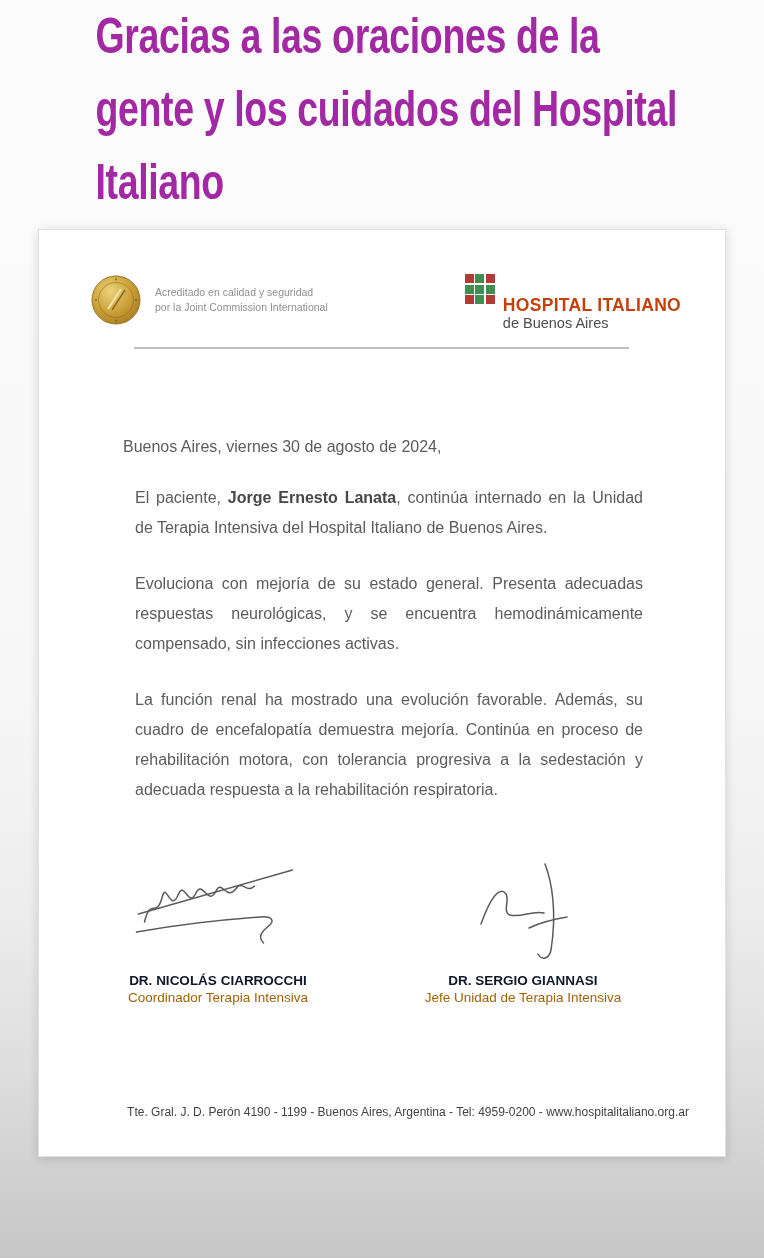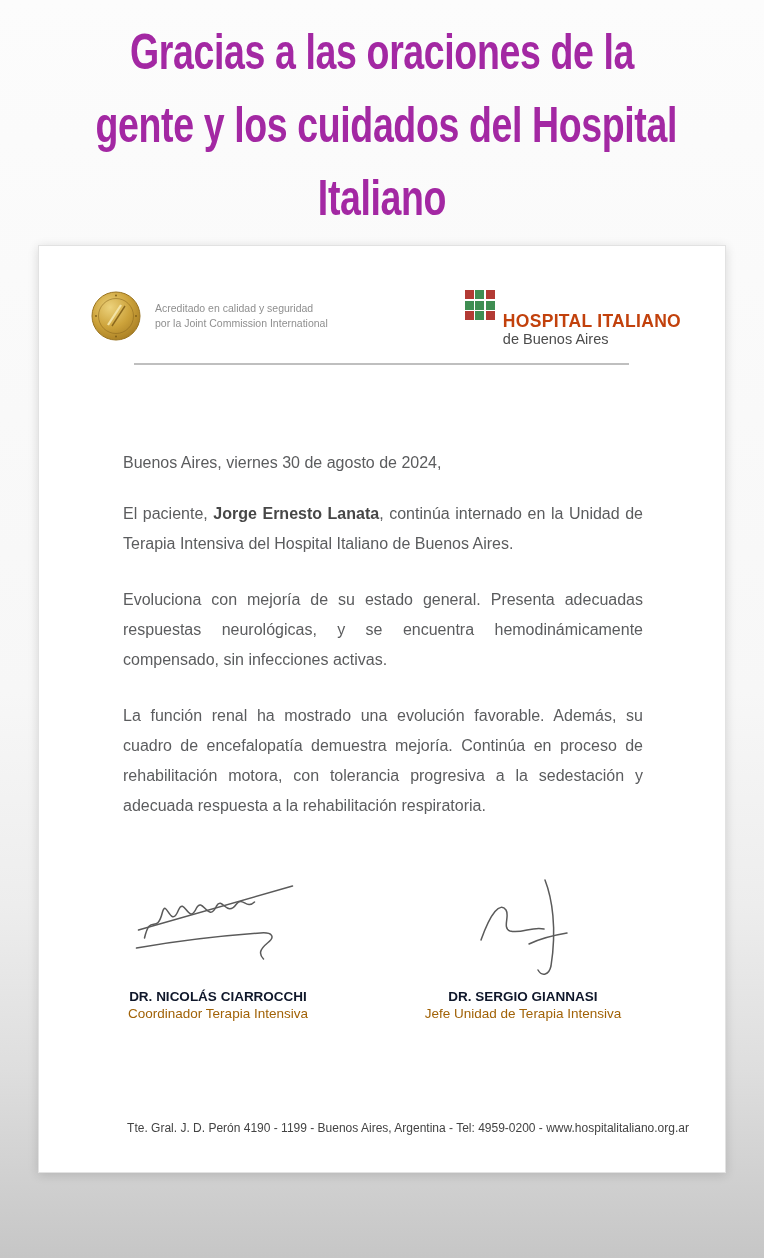--- a/index.html
+++ b/index.html
@@ -8,22 +8,21 @@
 
   .stage {
     position:relative;
     width:764px; height:1258px;
     overflow:hidden;
     background:linear-gradient(180deg,#fcfcfc 0%,#f7f7f7 55%,#ededed 72%,#dedede 85%,#c6c6c6 100%);
   }
 
   
   .headline {
-    padding-top:16px;
-    text-align:center;
+    padding-top:0;
   }
   .headline-line {
     display:block;
     font-weight:bold;
     font-size:50px;
     line-height:73px;
     letter-spacing:-0.5px;
     transform:scaleX(0.75);
     transform-origin:50% 50%;
     white-space:nowrap;
@@ -85,21 +84,21 @@
   }
 
   
   .letter-body {
     padding:0 82px 0 84px;
     color:#5b5c5e;
     font-size:16px;
     line-height:30px;
   }
   .date-line { margin-top:83px; }
-  .para { text-align:justify; margin-top:26px; }
+  .para { text-align:justify; margin-top:26px;margin-left:12px; }
   .para.first { margin-top:21px; }
   .patient-name { font-weight:bold; color:#474747; }
 
   
   .signatures {
     display:flex;
     padding:0 82px 0 84px;
     margin-top:55px;
   }
   .sig-col { text-align:center; }

